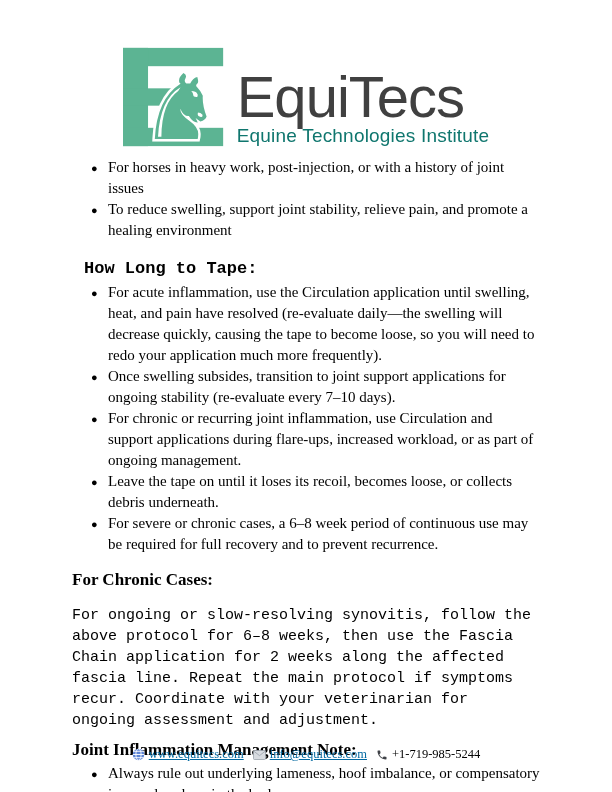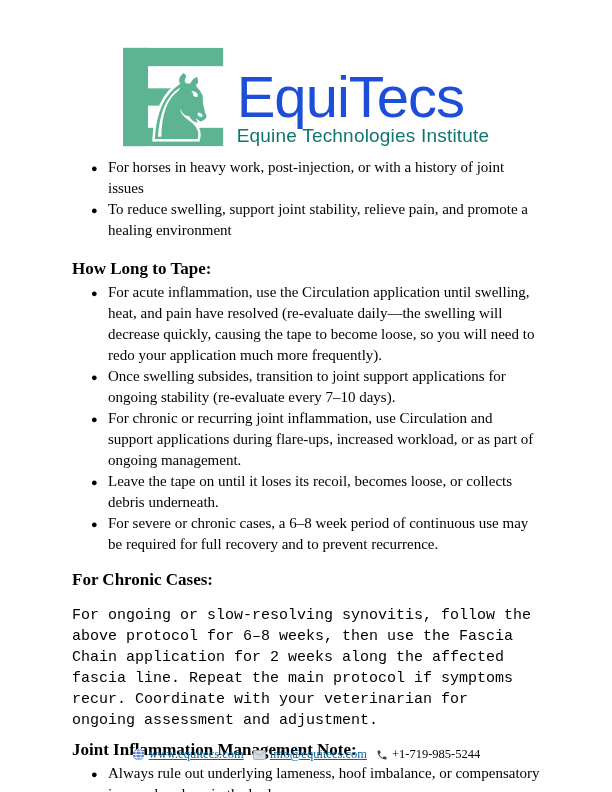--- a/index.html
+++ b/index.html
@@ -21,21 +21,21 @@
     margin-top:46px;
     height:102px;
   }
   .logo-mark{width:104px;height:102px;flex:0 0 auto;}
   .logo-text{margin-left:10px;display:flex;flex-direction:column;align-items:flex-start;}
   .brand{
     font-family:"Liberation Sans", sans-serif;
     font-size:58px;
     line-height:54px;
     font-weight:400;
-    color:#1d4ed8;
+    color:#404040;
     letter-spacing:-1px;
     white-space:nowrap;
   }
   .tagline{
     font-family:"Liberation Sans", sans-serif;
     font-size:19px;
     line-height:24px;
     color:#0f766e;
     letter-spacing:0.2px;
     white-space:nowrap;
@@ -50,21 +50,21 @@
     left:-17px;top:1px;
     font-size:11px;
   }
   ul.intro{margin-top:9px;}
   h2{
     font-size:17px;
     line-height:22px;
     font-weight:bold;
     margin:0;
   }
-  h2.h-howlong{margin:17px 0 1px;}
+  h2.h-howlong{margin:17px 12px 1px;font-family:Liberation Mono, monospace;}
   h2.h-chronic{margin:14px 0 0;}
   h2.h-note{margin:8px 0 1px;}
   ul.after-h{margin-top:2px;}
   p.body-par{margin:14px 0 0;font-family:Liberation Mono, monospace;}
   
   .footer{
     position:absolute;
     left:0;right:0;bottom:30px;
     display:flex;
     justify-content:center;

